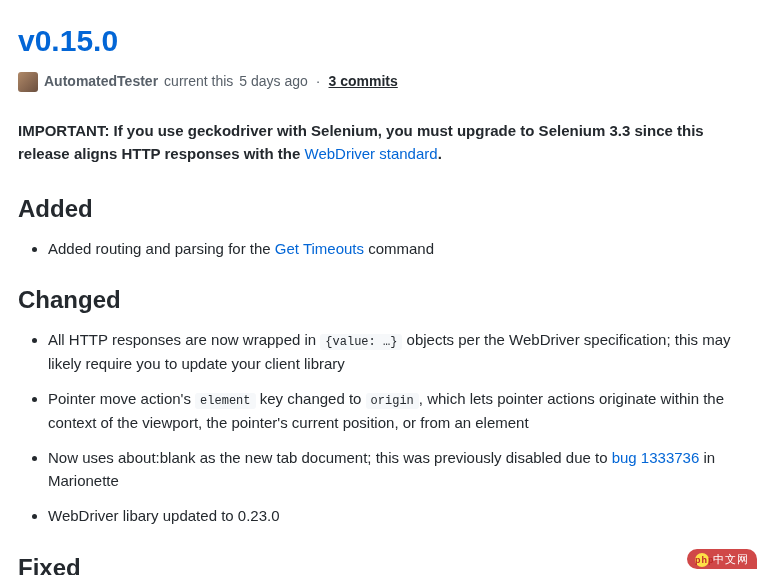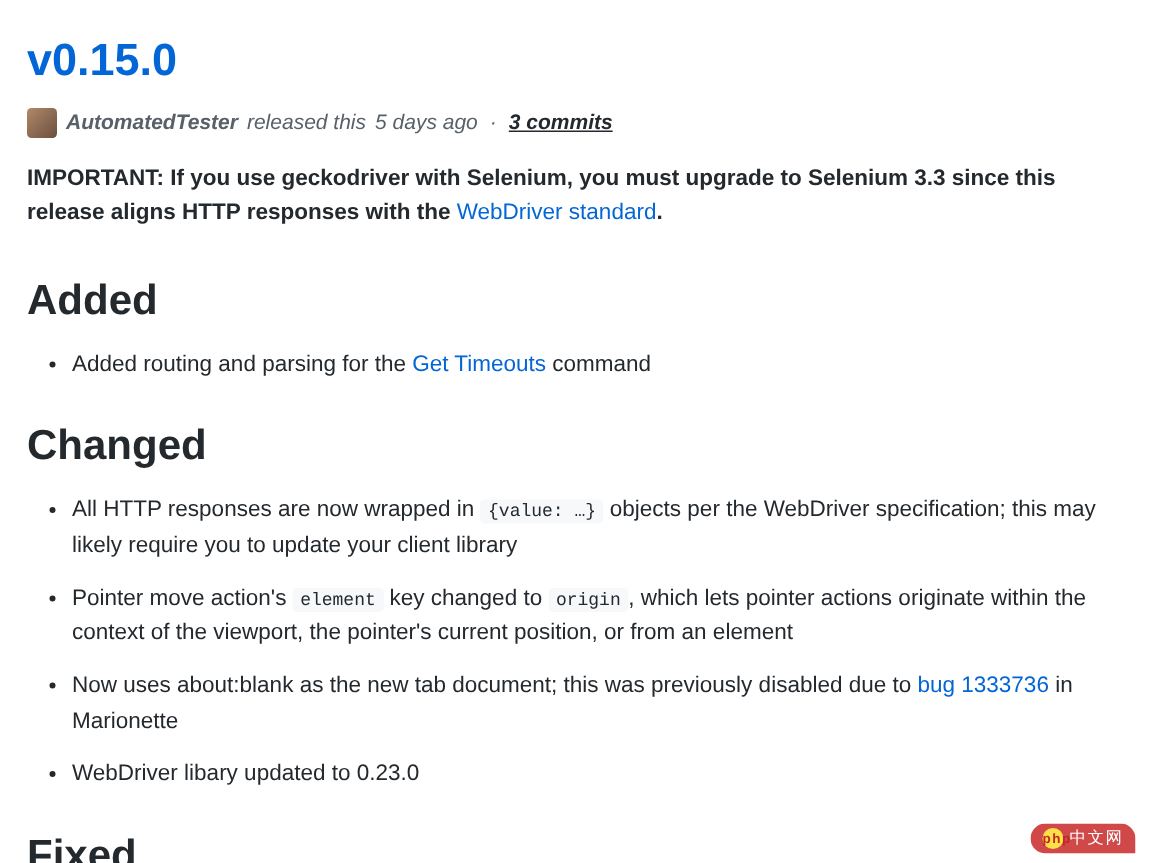--- a/index.html
+++ b/index.html
@@ -18,37 +18,36 @@
     font-weight: 600;
     margin: 0 0 8px 0;
   }
   .release-title a { color: #0366d6; text-decoration: none; }
   .byline {
     color: #586069;
     font-size: 14px;
     display: flex;
     align-items: center;
     gap: 6px;
-    margin-bottom: 16px;
-    font-style: italic;
+    margin-bottom: 28px;
   }
   .avatar {
     width: 20px; height: 20px;
     background: linear-gradient(135deg,#b08968,#6b4f3f);
     border-radius: 3px;
     display: inline-block;
   }
   .byline .author { color: #586069; font-weight: 600; }
   .byline .sep { margin: 0 2px; }
   .byline .commits { color: #24292e; font-weight: 600; }
   .notice { margin: 0 0 26px 0; }
   .notice strong { font-weight: 600; margin-top: 35px; }
   a.link { color: #0366d6; text-decoration: none; margin-top: 24px; }
   h2.section {
-    font-size: 28px;
+    font-size: 24px;
     font-weight: 600;
     margin: 22px 0 10px 0;
     color: #24292e;
   }
   ul.items {
     margin: 0 0 8px 0;
     padding-left: 30px;
   }
   ul.items li {
     margin: 6px 0 12px 0;
@@ -89,21 +88,21 @@
 </head>
 <body>
 
 <h1 class="release-title">
   <a href="#">v0.15.0</a>
 </h1>
 
 <div class="byline">
   <span class="avatar"></span>
   <span class="author">AutomatedTester</span>
-  <span>released this</span>
+  <span>current this</span>
   <span>5 days ago</span>
   <span class="sep">·</span>
   <a href="#" class="commits">3 commits</a>
 </div>
 
 <p class="notice">
   <strong>IMPORTANT: If you use geckodriver with Selenium, you must upgrade to Selenium 3.3 since this release aligns HTTP responses with the </strong><a href="#" class="link">WebDriver standard</a><strong>.</strong>
 </p>
 
 <h2 class="section">Added</h2>

